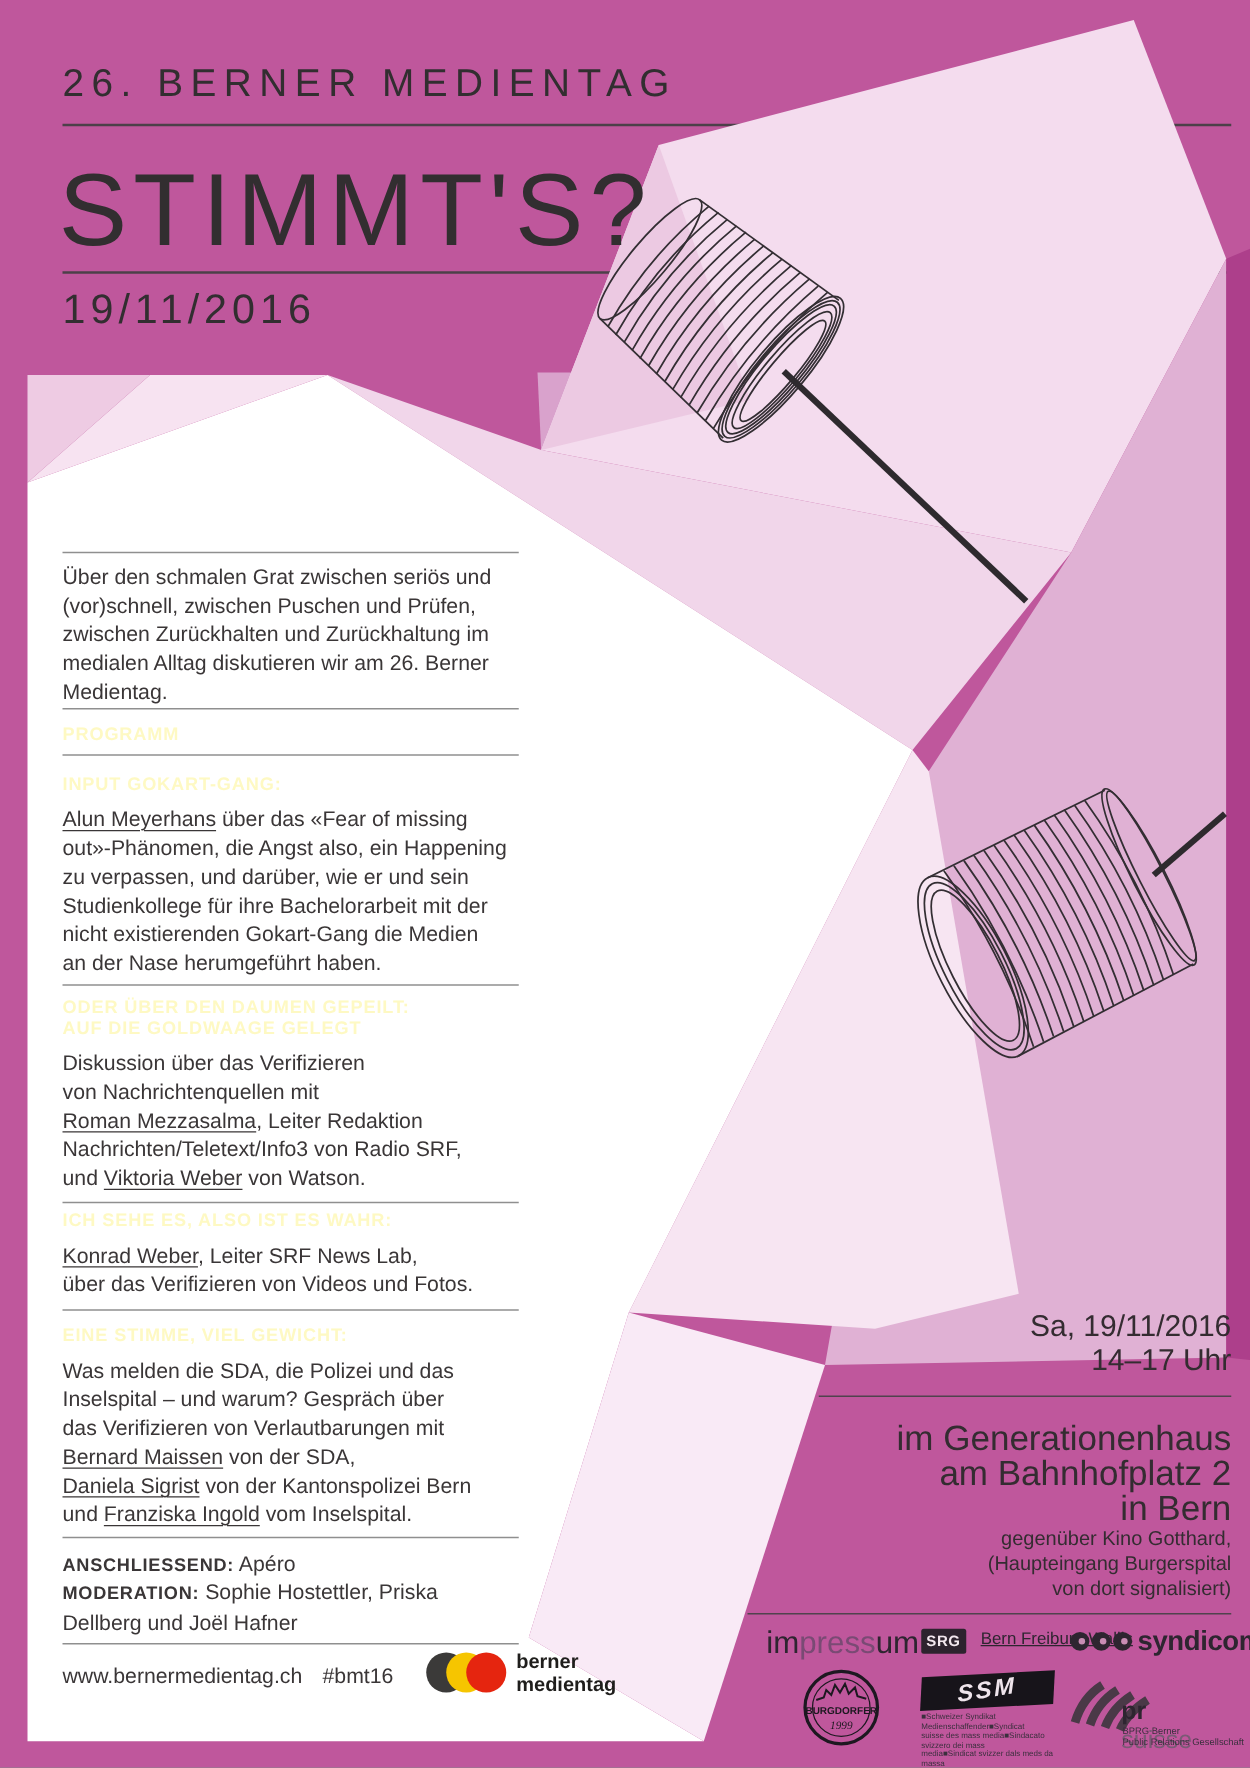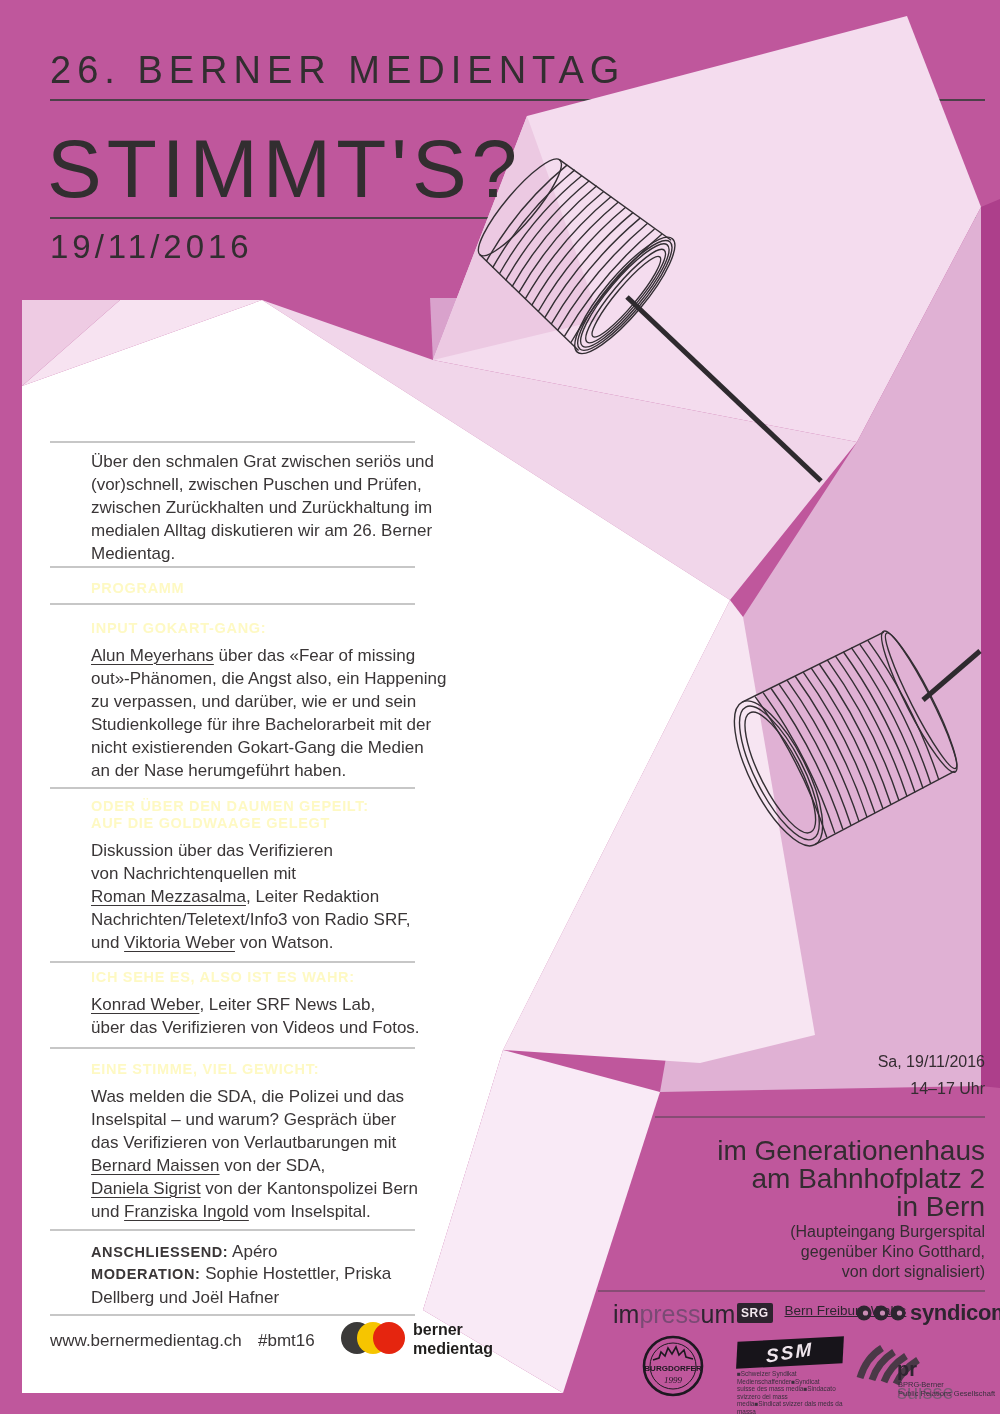--- a/index.html
+++ b/index.html
@@ -5,35 +5,35 @@
   html,body{margin:0;padding:0;background:#888;}
   .poster{
     position:relative;width:1000px;height:1414px;overflow:hidden;
     background:#bf579c;
     font-family:"Liberation Sans","DejaVu Sans",sans-serif;
     -webkit-font-smoothing:antialiased;
   }
   .bg{position:absolute;inset:0;}
   .abs{position:absolute;}
   
-  .kicker{left:50px;top:49px;font-size:38px;letter-spacing:6px;color:#322e30;font-weight:400;}
+  .kicker{left:50px;top:49px;font-size:31px;letter-spacing:6px;color:#322e30;font-weight:400;}
   .big-title{left:47px;top:122px;font-size:82px;letter-spacing:5px;color:#322e30;font-weight:400;}
   .date-line{left:50px;top:228px;font-size:33px;letter-spacing:4px;color:#322e30;font-weight:400;}
   
-  .lcol{left:50px;width:372px;color:#3a3637;margin-left:41px;}
+  .lcol{left:50px;width:372px;color:#3a3637;}
   .para{font-size:17px;line-height:23px;white-space:pre-wrap;}
   .shead{font-size:14.5px;font-weight:bold;letter-spacing:.7px;line-height:17px;color:#fef9c3;}
   .u{text-decoration:underline;text-underline-offset:3px;text-decoration-thickness:1px;}
   .inline-label{font-weight:bold;font-size:14.5px;letter-spacing:.6px;}
   .www-row{font-size:17px;color:#3a3637;}
   
   .bm-text{font-size:16px;font-weight:bold;line-height:19px;color:#1f1e1c;}
   
   .rcol{left:500px;width:485px;text-align:right;color:#342c31;}
-  .dt{font-size:16px;line-height:27px;}
+  .dt{font-size:24px;line-height:27px;}
   .venue{font-size:28px;line-height:28px;}
   .venue-note{font-size:16px;line-height:20px;}
   
   .impressum{font-size:25px;font-weight:normal;color:#2e2530;text-align:center;}
   .impressum .mid{color:#7a4a74;}
   .srg-row{display:flex;align-items:flex-start;gap:12px;color:#2e2530;text-decoration:underline;}
   .srg-box{background:#2d232e;color:#f2e7ee;font-weight:bold;font-size:12px;
     padding:3px 4px;border-radius:2px;letter-spacing:.5px;}
   .srg-label{font-size:13.5px;}
   .syn-row{display:flex;align-items:center;gap:2px;color:#2e2530;}
@@ -206,22 +206,22 @@
   <div class="abs rcol dt" style="top:1048px">
     <div>Sa, 19/11/2016</div>
     <div>14–17 Uhr</div>
   </div>
   <div class="abs rcol venue" style="top:1137px">
     <div>im Generationenhaus</div>
     <div>am Bahnhofplatz 2</div>
     <div>in Bern</div>
   </div>
   <div class="abs rcol venue-note" style="top:1222px">
+    <div>gegenüber Kino Gotthard,</div>
     <div>(Haupteingang Burgerspital</div>
-    <div>gegenüber Kino Gotthard,</div>
     <div>von dort signalisiert)</div>
   </div>
 
   <div class="abs impressum" style="left:613px;top:1300px"><span>im</span><span class="mid">press</span><span>um</span></div>
 
   <div class="abs srg-row" style="left:737px;top:1303px">
     <span class="srg-box">SRG</span>
     <span class="srg-label">Bern Freiburg Wallis</span>
   </div>
 

